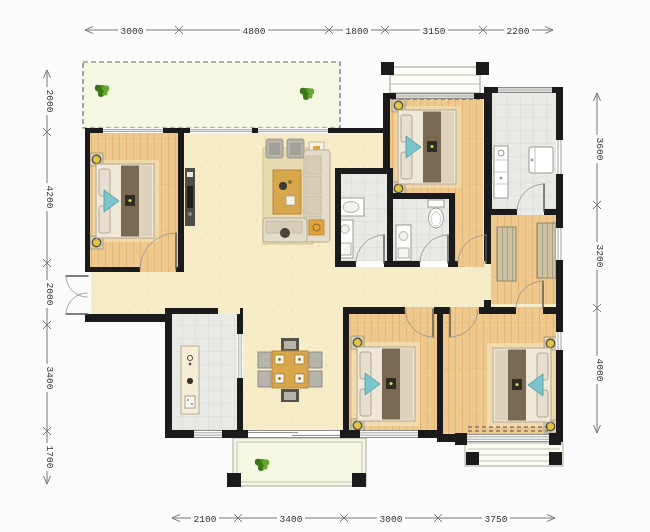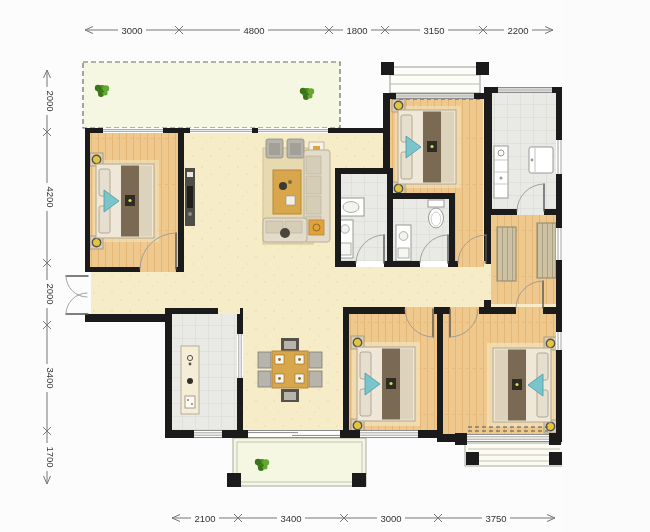--- a/index.html
+++ b/index.html
@@ -1,18 +1,18 @@
 <!DOCTYPE html>
 <html style="--wall: #1b1b1b; --wood-floor: #eec88c; --cream-floor: #f6ecc8; --tile-floor: #e9e9e6; --balcony-floor: #f6f7e2; --rug: #e8dab0; --table-wood: #d8a74b; --chair-gray: #b6b4ab; --chair-dark: #55524a; --bed-dark: #7a6a54; --bed-light: #ddd3bd; --pillow: #e6dfcf; --accent-cyan: #7cc4cb; --lamp-yellow: #e3c63e; --wardrobe-tan: #cdc3a3; --plant-green: #4f8f23; --dimension-line: #777777; --dimension-text: #333333;"><head>
 <meta charset="utf-8">
 <style>
   html,body{margin:0;padding:0;background:#fbfbfb;}
   .stage{
-    position:relative;width:562px;height:532px;background:#fcfcfc;
-    font-family:Liberation Sans, sans-serif;overflow:hidden;
+    position:relative;width:650px;height:532px;background:#fcfcfc;
+    font-family:Liberation Mono, monospace;overflow:hidden;
   }
   svg{position:absolute;left:0;top:0;}
   text.dim{font-size:9.5px;fill:var(--dimension-text,#333);}
 </style>
 </head>
 <body>
 
 <div class="stage">
 <svg width="650" height="532" viewBox="0 0 650 532">
   <defs>

